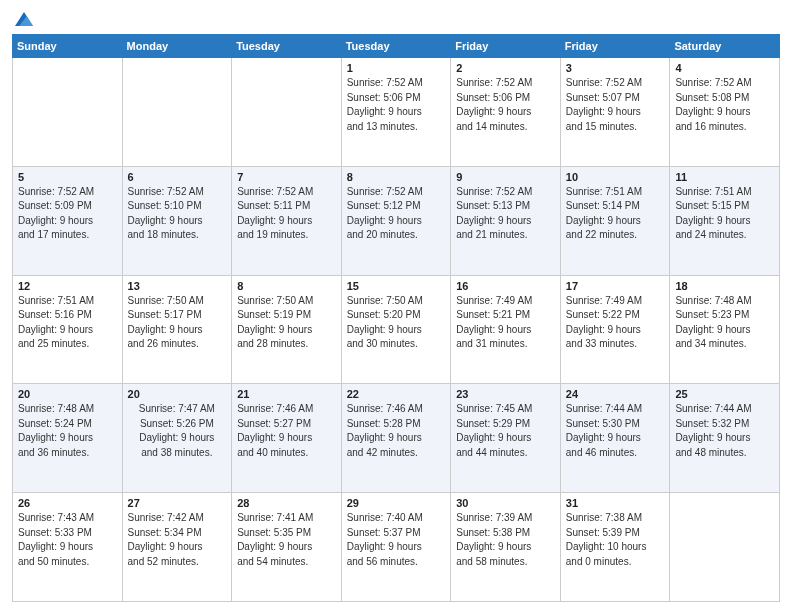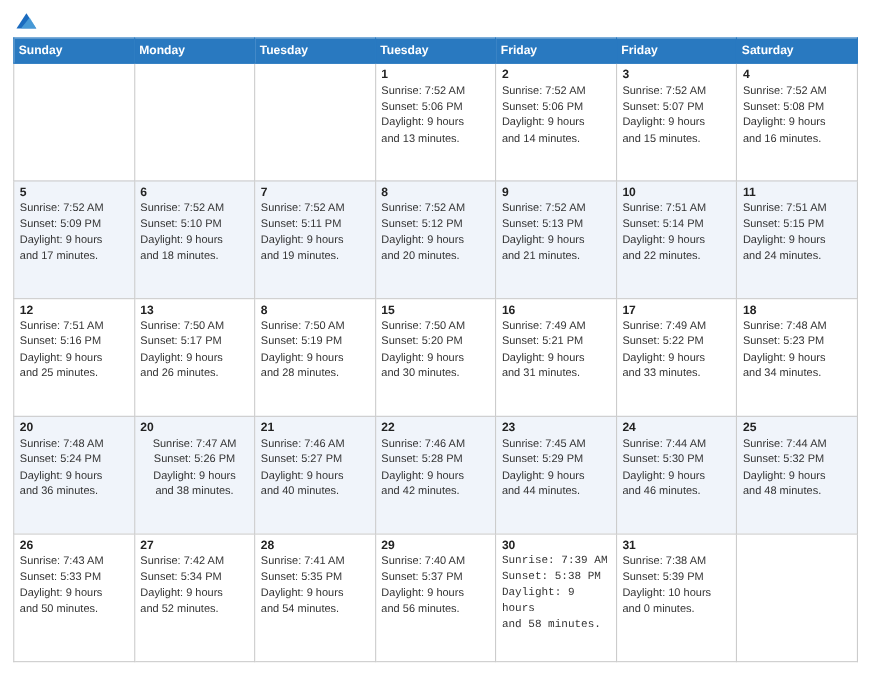--- a/index.html
+++ b/index.html
@@ -342,21 +342,21 @@
           </td>
           <td>
             <span class="day-number">29</span>
             <div class="day-info" style="white-space: pre-line;">Sunrise: 7:40 AM
 Sunset: 5:37 PM
 Daylight: 9 hours
 and 56 minutes.</div>
           </td>
           <td>
             <span class="day-number">30</span>
-            <div class="day-info" style="white-space: pre-line; font-family: Liberation Mono, monospace;">Sunrise: 7:39 AM
+            <div class="day-info" style="white-space: pre-line;">Sunrise: 7:39 AM
 Sunset: 5:38 PM
 Daylight: 9 hours
 and 58 minutes.</div>
           </td>
           <td>
             <span class="day-number">31</span>
             <div class="day-info" style="white-space: pre-line;">Sunrise: 7:38 AM
 Sunset: 5:39 PM
 Daylight: 10 hours
 and 0 minutes.</div>

